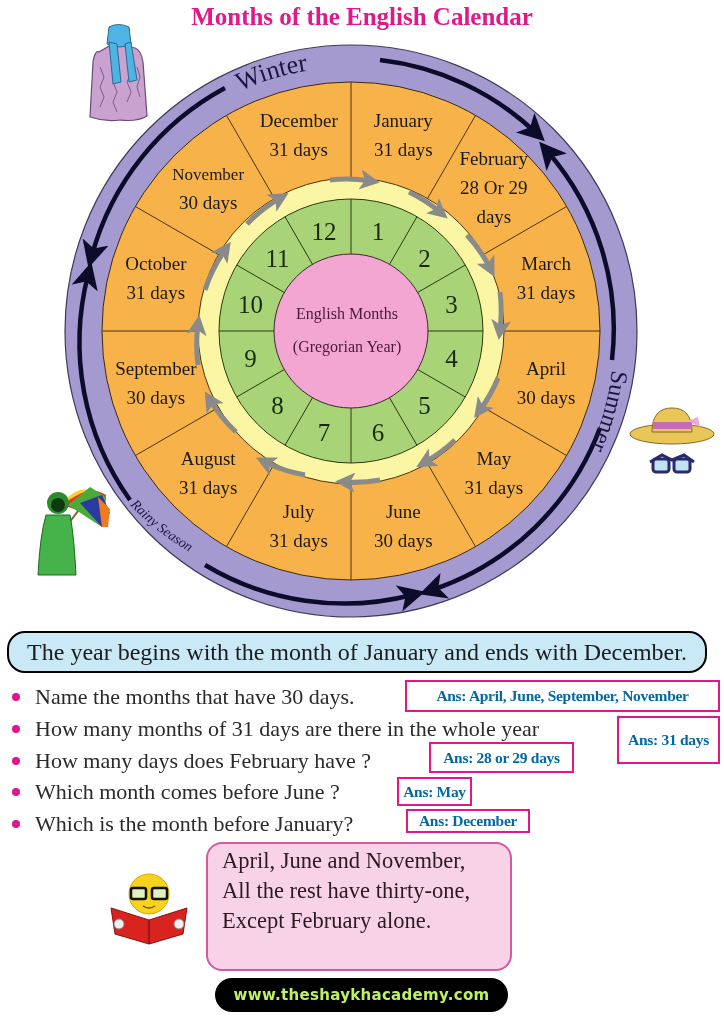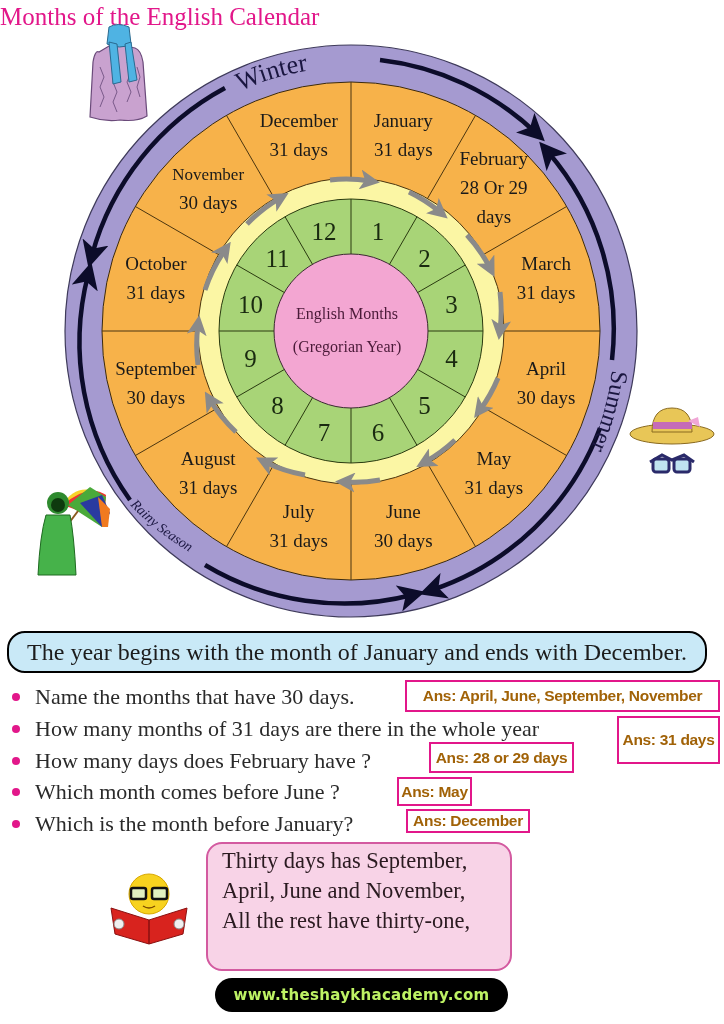--- a/index.html
+++ b/index.html
@@ -1,23 +1,23 @@
 <!DOCTYPE html>
 <html><head>
 <meta charset="utf-8">
 <style>
   html, body { margin:0; padding:0; }
   body { width:724px; height:1024px; background:#ffffff; position:relative; overflow:hidden; font-family:"Liberation Serif", serif; }
-  .title { position:absolute; left:0; width:724px; top:3px; text-align:left; font-family:"Liberation Serif", serif; font-weight:normal; font-size:25px; color:#e2178a; }
+  .title { position:absolute; left:0; width:724px; top:3px; text-align:center; font-family:"Liberation Serif", serif; font-weight:bold; font-size:25px; color:#e2178a; }
   svg.wheel { position:absolute; left:0; top:0; }
   .deco { position:absolute; }
   .info-box { position:absolute; left:7px; top:631px; width:700px; height:42px; box-sizing:border-box; background:#c9e9f7; border:2px solid #000000; border-radius:18px; font-size:24px; color:#1c1c1c; display:flex; align-items:center; justify-content:center; }
   .q { position:absolute; left:12px; font-size:22px; color:#2a2a2a; white-space:nowrap; height:30px; line-height:30px; }
   .q .bullet { display:inline-block; width:8px; height:8px; border-radius:50%; background:#e2178a; margin-right:15px; vertical-align:middle; position:relative; top:-2px; }
-  .ans { position:absolute; box-sizing:border-box; border:2px solid #e2178a; background:#fff; font-family:Liberation Sans, sans-serif; font-weight:bold; font-size:15.5px; color:#a16207; display:flex; align-items:center; justify-content:center; white-space:nowrap; letter-spacing:-0.3px; }
+  .ans { position:absolute; box-sizing:border-box; border:2px solid #e2178a; background:#fff; font-family:Liberation Serif, serif; font-weight:bold; font-size:15.5px; color:#0369a1; display:flex; align-items:center; justify-content:center; white-space:nowrap; letter-spacing:-0.3px; }
   .poem { position:absolute; left:206px; top:842px; width:306px; height:129px; box-sizing:border-box; background:#f8d3e7; border:2px solid #d35aa0; border-radius:16px; padding:2px 0 0 14px; font-size:22.5px; line-height:30px; color:#2a1a20; }
   .poem div { white-space:nowrap; }
   .url { position:absolute; left:215px; top:978px; width:293px; height:34px; background:#000; border-radius:17px; color:#bef264; font-family:"DejaVu Sans", sans-serif; font-weight:bold; font-size:15px; display:flex; align-items:center; justify-content:center; letter-spacing:0.3px; }
 </style>
 </head>
 <body>
 
 <div class="title">Months of the English Calendar</div>
 
 <svg class="wheel" width="724" height="640" viewBox="0 0 724 640">
@@ -188,18 +188,18 @@
 <div class="q" style="top:777px"><span class="bullet"></span><span>Which month comes before June ?</span></div>
 <div class="q" style="top:809px"><span class="bullet"></span><span>Which is the month before January?</span></div>
 
 <div class="ans" style="left:405px;top:680px;width:315px;height:32px">Ans: April, June, September, November</div>
 <div class="ans" style="left:617px;top:716px;width:103px;height:48px">Ans: 31 days</div>
 <div class="ans" style="left:429px;top:742px;width:145px;height:31px">Ans: 28 or 29 days</div>
 <div class="ans" style="left:397px;top:777px;width:75px;height:29px">Ans: May</div>
 <div class="ans" style="left:406px;top:809px;width:124px;height:24px">Ans: December</div>
 
 <div class="poem">
-  <div>Thirty days has September,</div>
   <div>April, June and November,</div>
   <div>All the rest have thirty-one,</div>
+  <div>Except February alone.</div>
 </div>
 
 <div class="url">www.theshaykhacademy.com</div>
 
 </body></html>

